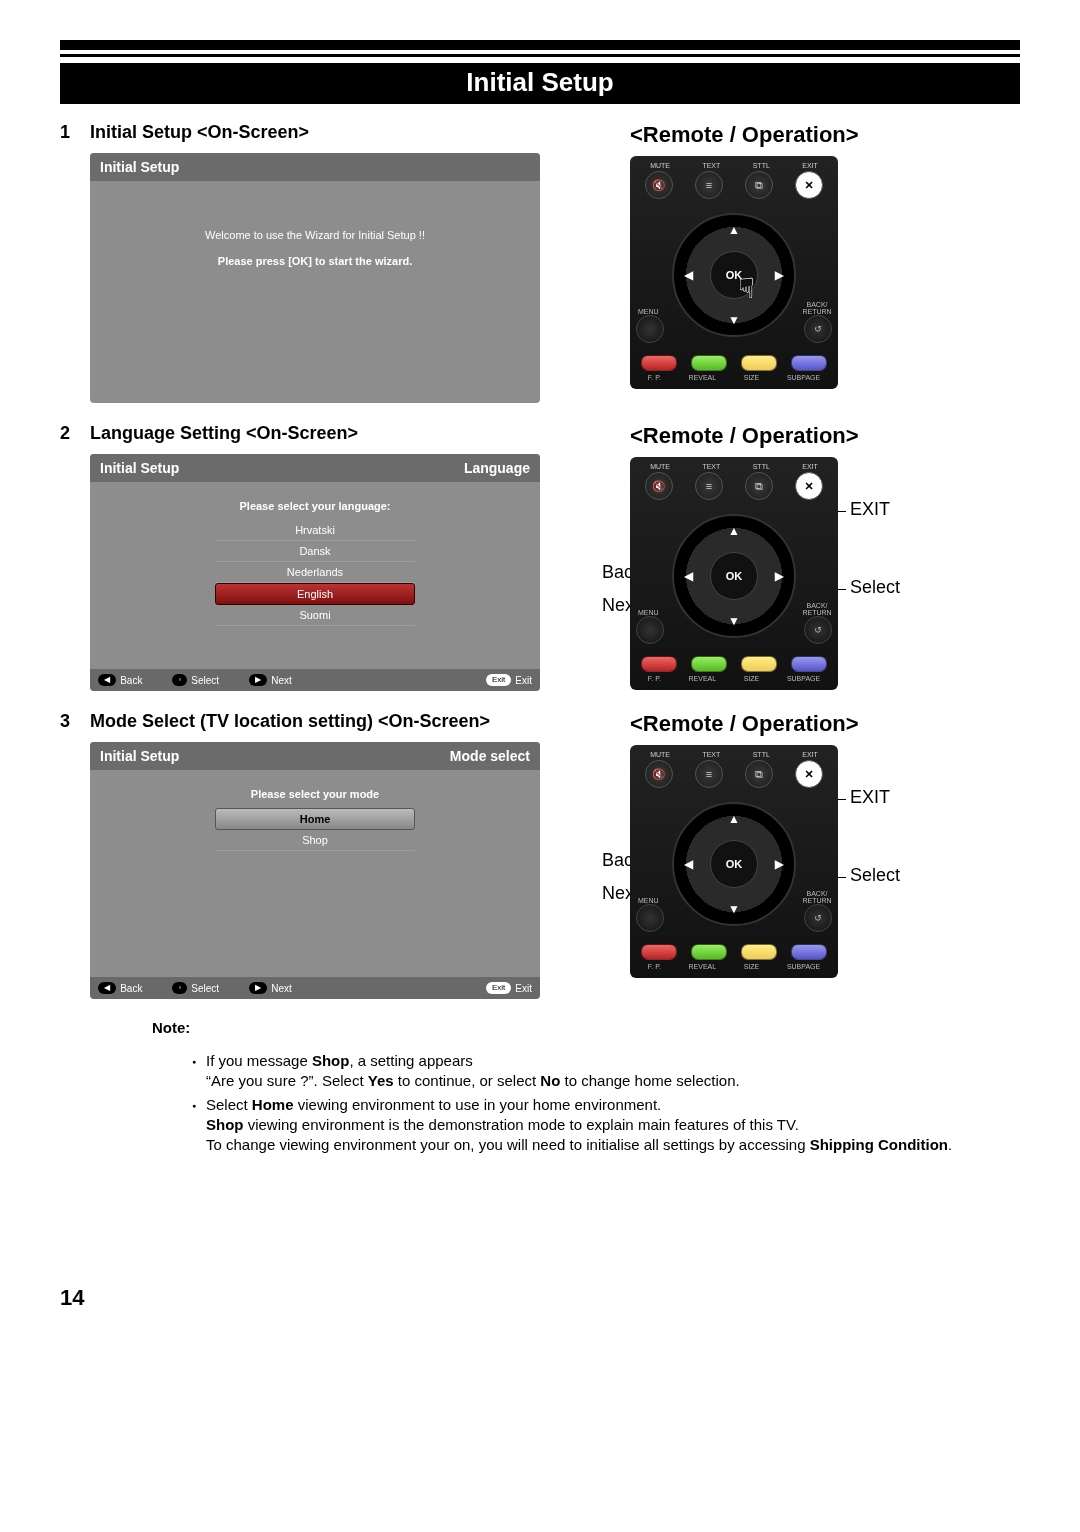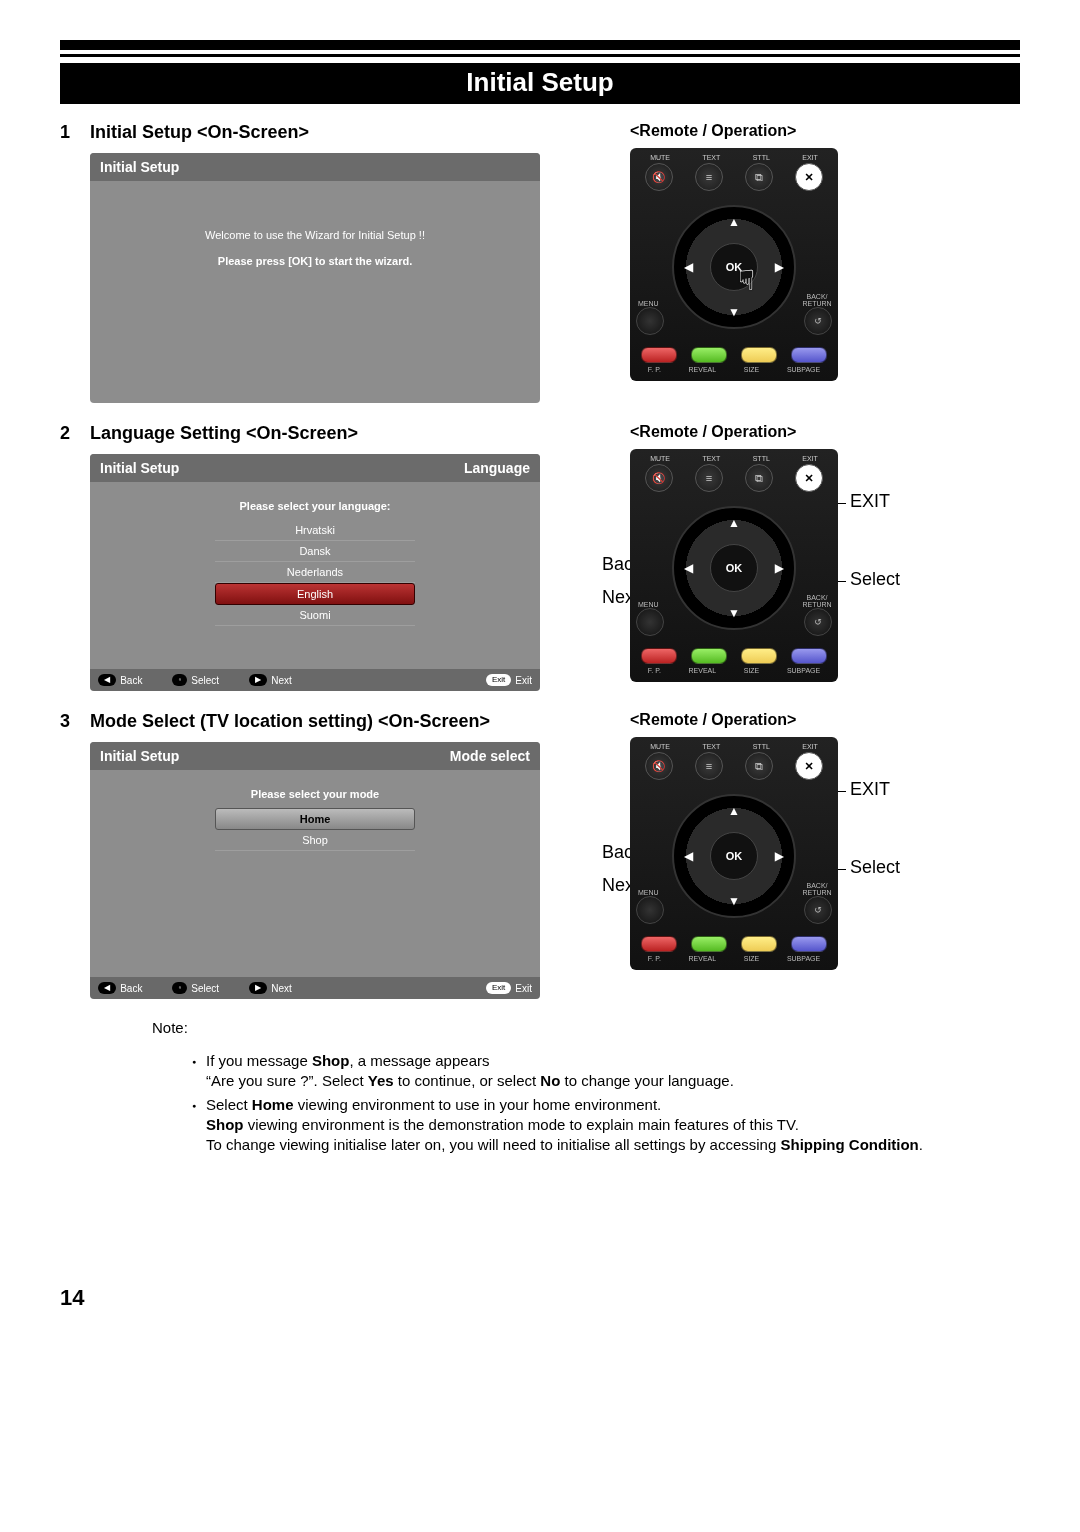--- a/index.html
+++ b/index.html
@@ -20,21 +20,21 @@
     background: #000; color: #fff;
     font-weight: bold; font-size: 26px;
     text-align: center; padding: 4px 0 6px 0;
     margin-bottom: 18px;
   }
   .row { display: flex; align-items: flex-start; gap: 30px; margin-bottom: 20px; }
   .col-left { width: 480px; }
   .col-right { flex: 1; position: relative; }
   .step-head { font-weight: bold; font-size: 18px; margin-bottom: 10px; display: flex; gap: 12px; }
   .step-num { width: 18px; }
-  .remote-head { font-weight: bold; font-size: 16px; margin: 0 0 8px 60px; }
+  .remote-head { font-weight: bold; font-size: 22px; margin: 0 0 8px 60px; }
   
   .osd {
     background: #8d8d8d; border-radius: 4px; overflow: hidden;
     color: #fff; font-size: 12px;
   }
   .osd-title {
     background: #6b6b6b; padding: 6px 10px; font-weight: bold; font-size: 14px;
     display: flex; justify-content: space-between;
   }
   .osd-body { padding: 18px 14px 14px 14px; min-height: 170px; position: relative; }
@@ -117,21 +117,21 @@
     text-shadow: 0 0 2px #000;
   }
   
   .callout { position: absolute; font-size: 18px; color: #000; }
   .callout.l-back   { left: -28px; top: 105px; }
   .callout.l-next   { left: -28px; top: 138px; }
   .callout.r-exit   { left: 220px; top: 42px; }
   .callout.r-select { left: 220px; top: 120px; }
   .lead { position: absolute; background: #000; height: 1px; }
   
-  .note-head { font-weight: normal; font-size: 15px; margin: 6px 0 4px 92px; }
+  .note-head { font-weight: bold; font-size: 15px; margin: 6px 0 4px 92px; }
   .notes { font-size: 15px; line-height: 1.35; margin-left: 92px; }
   .notes li { list-style: none; position: relative; padding-left: 14px; margin-bottom: 3px; }
   .notes li::before { content: "●"; font-size: 7px; position: absolute; left: 0; top: 6px; }
   .page-num { font-weight: bold; font-size: 22px; margin-top: 130px; }
 </style>
 </head>
 <body>
 
 <div class="page">
   <div class="rule-thick"></div>
@@ -384,24 +384,24 @@
             <span>SUBPAGE</span>
           </div>
         </div>
       </div>
     </div>
   </div>
 
   <div class="note-head">Note:</div>
   <ul class="notes">
     <li>
-      <span>If you message </span><b>Shop</b><span>, a message appears</span><br>
-      <span>“Are you sure ?”. Select </span><b>Yes</b><span> to continue, or select </span><b>No</b><span> to change your language.</span>
+      <span>If you message </span><b>Shop</b><span>, a setting appears</span><br>
+      <span>“Are you sure ?”. Select </span><b>Yes</b><span> to continue, or select </span><b>No</b><span> to change home selection.</span>
     </li>
     <li>
       <span>Select </span><b>Home</b><span> viewing environment to use in your home environment.</span><br>
       <b>Shop</b><span> viewing environment is the demonstration mode to explain main features of this TV.</span><br>
-      <span>To change viewing initialise later on, you will need to initialise all settings by accessing </span><b>Shipping Condition</b><span>.</span>
+      <span>To change viewing environment your on, you will need to initialise all settings by accessing </span><b>Shipping Condition</b><span>.</span>
     </li>
   </ul>
 
   <div class="page-num">14</div>
 </div>
 
 </body></html>

